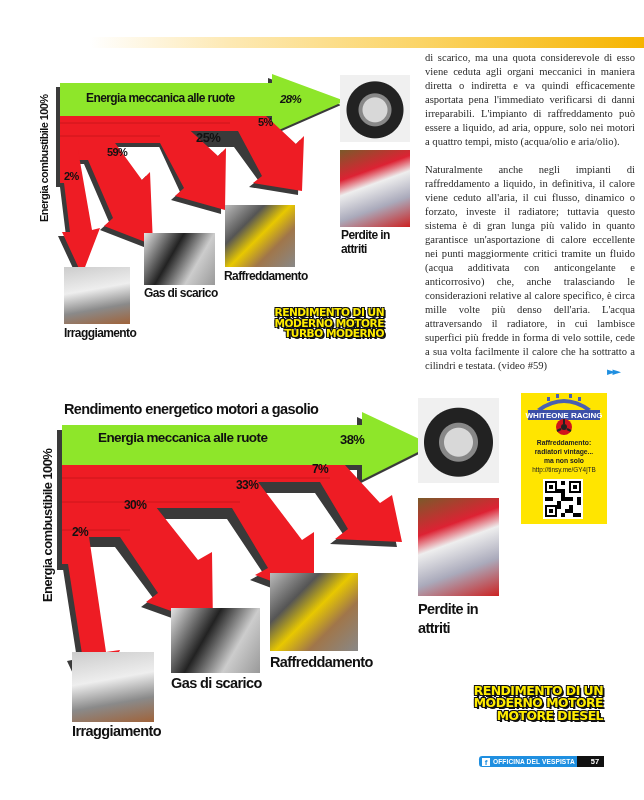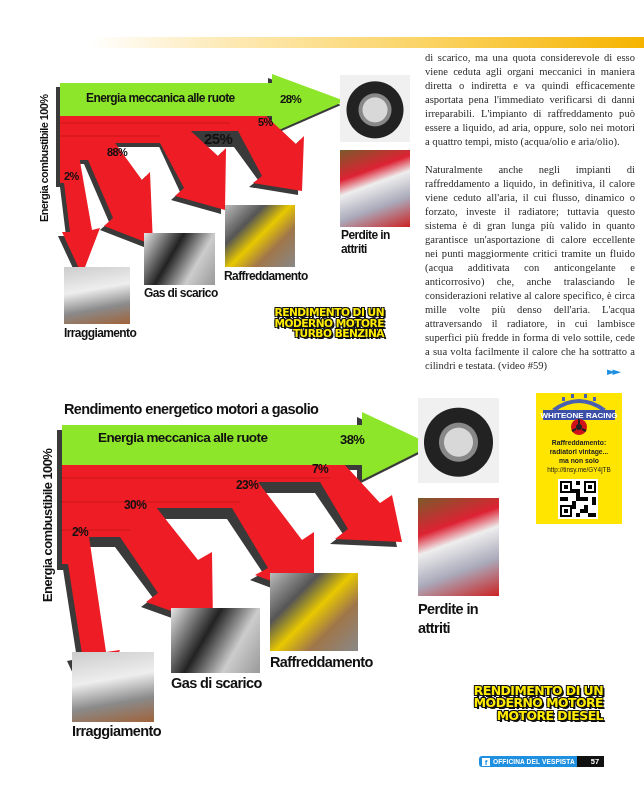--- a/index.html
+++ b/index.html
@@ -24,21 +24,21 @@
   .caption { position: absolute; white-space: nowrap; line-height: 1.05; }
 
   .promo { position: absolute; text-align: right; font-family: "DejaVu Sans", sans-serif; font-weight: bold;
            color: #ffec00; line-height: 1.0; letter-spacing: -0.5px;
            text-shadow: -1px -1px 0 #111, 1px -1px 0 #111, -1px 1px 0 #111, 1px 1px 0 #111, 2px 2px 0 #111; }
 
   .body-text { position: absolute; left: 425px; width: 210px; font-size: 10.6px; line-height: 14px; color: #2a2a2a; text-align: justify; }
   .body-text p { margin-bottom: 14px; }
   .cont-icon { position: absolute; left: 607px; top: 365px; color: #1f8fe0; font-size: 11px; font-family: "DejaVu Sans", sans-serif; letter-spacing: -3px; }
 
-  .qr-card { position: absolute; left: 521px; top: 393px; width: 86px; height: 131px; background: #ffe500; margin-left: 15px; }
+  .qr-card { position: absolute; left: 521px; top: 393px; width: 86px; height: 131px; background: #ffe500; }
   .qr-card .logo-top { position: absolute; left: 2px; top: 0; width: 82px; height: 42px; }
   .qr-card .txt { position: absolute; left: 0; width: 86px; text-align: center; font-family: "Liberation Sans", sans-serif; font-weight: bold; font-size: 6.8px; color: #222; line-height: 9px; }
   .qr-card .url { font-weight: normal; font-size: 6.4px; }
   .qr-box { position: absolute; left: 22px; top: 86px; width: 40px; height: 40px; background: #fff; padding: 2px; }
 
   .footer { position: absolute; left: 479px; top: 756px; height: 11px; display: flex; align-items: center; }
   .footer .pill { height: 11px; background: #1f8fe0; border-radius: 6px 10px 10px 6px; display: flex; align-items: center; padding: 0 8px 0 3px; }
   .footer .fb { width: 8px; height: 8px; background: #fff; color: #1f8fe0; font-family: "Liberation Sans", sans-serif; font-weight: bold; font-size: 8px; line-height: 9px; text-align: center; margin-right: 3px; }
   .footer .name { font-family: "Liberation Sans", sans-serif; font-weight: bold; font-size: 6.6px; color: #fff; letter-spacing: 0.1px; }
   .footer .page { height: 11px; background: #111; color: #fff; font-family: "Liberation Sans", sans-serif; font-weight: bold; font-size: 7.5px; line-height: 11px; padding: 0 5px 0 14px; margin-left: -6px; }
@@ -69,42 +69,42 @@
     <polygon points="60,136 110,136 142,180 150,172 153,245 104,226 113,218 88,160 60,160" fill="#ee1c24"></polygon>
 
     <polygon points="60,150 78,150 92,230 100,228 82,275 62,232 70,232 64,183 60,183" fill="#ee1c24"></polygon>
     <line x1="60" y1="123" x2="230" y2="123" stroke="#c4141b" stroke-width="0.8"></line>
     <line x1="60" y1="136" x2="160" y2="136" stroke="#c4141b" stroke-width="0.8"></line>
   </svg>
 
   <div class="vert-label cond" style="left:38px; top:222px; font-size:11px;">Energia combustibile 100%</div>
   <div class="green-label cond" style="left:86px; top:91px; font-size:12px;">Energia meccanica alle ruote</div>
 
-  <div class="pct cond" style="left:280px; top:93px; font-size:11.5px;">28%</div>
+  <div class="pct cond" style="left:280px; top:93px; font-size:11.5px;font-style:italic;">28%</div>
   <div class="pct cond" style="left:258px; top:116px; font-size:11px;">5%</div>
-  <div class="pct cond" style="left:196px; top:130px; font-size:15px;margin-left:8px;">25%</div>
-  <div class="pct cond" style="left:107px; top:146px; font-size:11px;">88%</div>
+  <div class="pct cond" style="left:196px; top:130px; font-size:13px;">25%</div>
+  <div class="pct cond" style="left:107px; top:146px; font-size:11px;">59%</div>
   <div class="pct cond" style="left:64px; top:170px; font-size:11px;">2%</div>
 
   <div class="photo" style="left:340px; top:75px; width:70px; height:67px; background: radial-gradient(circle at 50% 52%, #d8d8d8 0 12px, #888 13px 16px, #222 17px 28px, #f0f0f0 29px);"></div>
   <div class="photo" style="left:340px; top:150px; width:70px; height:77px; background: linear-gradient(160deg, #7a5a2a 0%, #d23 30%, #eee 45%, #aab 70%, #c22 100%);"></div>
   <div class="photo" style="left:225px; top:205px; width:70px; height:62px; background: linear-gradient(135deg, #bbb 0%, #555 30%, #e8c800 50%, #a0764a 70%, #888 100%);"></div>
   <div class="photo" style="left:144px; top:233px; width:71px; height:52px; background: linear-gradient(120deg, #e6e6e6 0%, #222 40%, #ccc 70%, #999 100%);"></div>
   <div class="photo" style="left:64px; top:267px; width:66px; height:57px; background: linear-gradient(170deg, #ccc 0%, #eee 40%, #8a8a8a 70%, #a0633a 100%);"></div>
 
   <div class="caption cond" style="left:341px; top:229px; font-size:12px;">Perdite in</div>
   <div class="caption cond" style="left:341px; top:243px; font-size:12px;">attriti</div>
   <div class="caption cond" style="left:224px; top:270px; font-size:12px;">Raffreddamento</div>
   <div class="caption cond" style="left:144px; top:287px; font-size:12px;">Gas di scarico</div>
   <div class="caption cond" style="left:64px; top:327px; font-size:12px;">Irraggiamento</div>
 
   <div class="promo" style="left:268px; top:307px; width:116px; font-size:10.6px;">
     <div>RENDIMENTO DI UN</div>
     <div>MODERNO MOTORE</div>
-    <div>TURBO BENZINA</div>
+    <div>TURBO MODERNO</div>
   </div>
 </div>
 
 <div class="body-text" style="top:51px;">
   <p>di scarico, ma una quota considerevole di esso viene ceduta agli organi meccanici in maniera diretta o indiretta e va quindi efficacemente asportata pena l'immediato verificarsi di danni irreparabili. L'impianto di raffreddamento può essere a liquido, ad aria, oppure, solo nei motori a quattro tempi, misto (acqua/olio e aria/olio).</p>
   <p>Naturalmente anche negli impianti di raffreddamento a liquido, in definitiva, il calore viene ceduto all'aria, il cui flusso, dinamico o forzato, investe il radiatore; tuttavia questo sistema è di gran lunga più valido in quanto garantisce un'asportazione di calore eccellente nei punti maggiormente critici tramite un fluido (acqua additivata con anticongelante e anticorrosivo) che, anche tralasciando le considerazioni relative al calore specifico, è circa mille volte più denso dell'aria. L'acqua attraversando il radiatore, in cui lambisce superfici più fredde in forma di velo sottile, cede a sua volta facilmente il calore che ha sottratto a cilindri e testata. (video #59)</p>
 </div>
 <div class="cont-icon">►►</div>
 
 <div class="diagram" style="top:390px; height:410px;">
@@ -126,21 +126,21 @@
     <line x1="62" y1="112" x2="240" y2="112" stroke="#c4141b" stroke-width="0.8"></line>
     <line x1="62" y1="140" x2="130" y2="140" stroke="#c4141b" stroke-width="0.8"></line>
   </svg>
 
   <div class="diag-title cond" style="left:64px; top:11px; font-size:14.5px;">Rendimento energetico motori a gasolio</div>
   <div class="vert-label cond" style="left:40px; top:212px; font-size:13px;">Energia combustibile 100%</div>
   <div class="green-label cond" style="left:98px; top:40px; font-size:13.5px;">Energia meccanica alle ruote</div>
 
   <div class="pct cond" style="left:340px; top:42px; font-size:13px;text-align:center;">38%</div>
   <div class="pct cond" style="left:312px; top:72px; font-size:12px;">7%</div>
-  <div class="pct cond" style="left:236px; top:88px; font-size:12px;">23%</div>
+  <div class="pct cond" style="left:236px; top:88px; font-size:12px;">33%</div>
   <div class="pct cond" style="left:124px; top:108px; font-size:12px;">30%</div>
   <div class="pct cond" style="left:72px; top:135px; font-size:12px;">2%</div>
 
   <div class="photo" style="left:418px; top:8px; width:81px; height:85px; background: radial-gradient(circle at 50% 52%, #d8d8d8 0 14px, #888 15px 19px, #222 20px 34px, #f0f0f0 35px);"></div>
   <div class="photo" style="left:418px; top:108px; width:81px; height:98px; background: linear-gradient(160deg, #7a5a2a 0%, #d23 30%, #eee 45%, #aab 70%, #c22 100%);"></div>
   <div class="photo" style="left:270px; top:183px; width:88px; height:78px; background: linear-gradient(135deg, #bbb 0%, #555 30%, #e8c800 50%, #a0764a 70%, #888 100%);"></div>
   <div class="photo" style="left:171px; top:218px; width:89px; height:65px; background: linear-gradient(120deg, #e6e6e6 0%, #222 40%, #ccc 70%, #999 100%);"></div>
   <div class="photo" style="left:72px; top:262px; width:82px; height:70px; background: linear-gradient(170deg, #ccc 0%, #eee 40%, #8a8a8a 70%, #a0633a 100%);"></div>
 
   <div class="caption cond" style="left:418px; top:212px; font-size:14.5px;">Perdite in</div>

